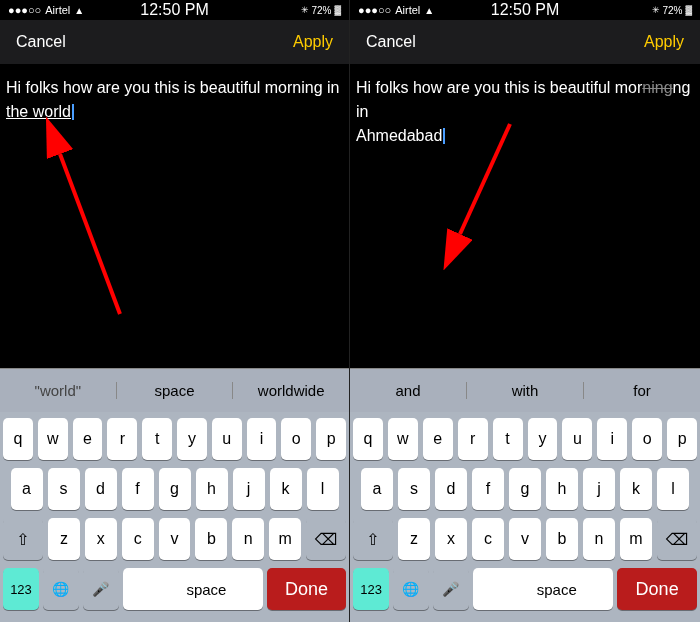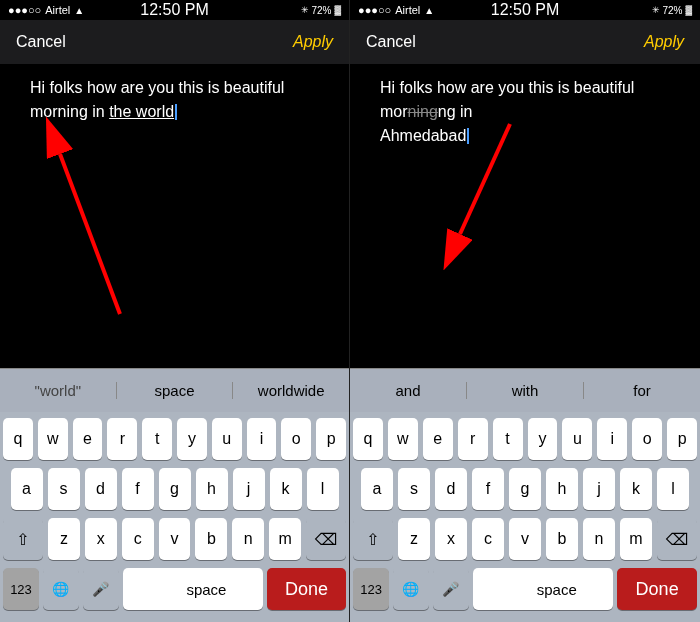--- a/index.html
+++ b/index.html
@@ -67,28 +67,27 @@
       flex-shrink: 0;
     }
     .nav-cancel {
       font-size: 16px;
       color: #fff;
     }
     .nav-apply {
       font-size: 16px;
       color: #ffcc00;
       font-weight: 500;
-      font-style: italic;
     }
 
     
     .text-area {
       flex: 1;
       background: #000;
-      padding: 12px 30px;
+      padding: 12px 6px;
       position: relative;
       overflow: hidden;
     }
     .text-content {
       font-size: 16px;
       color: #fff;
       line-height: 1.5;
     }
     .text-cursor {
       display: inline-block;
@@ -161,21 +160,21 @@
       flex: 2.2;
     }
     .key.space-key {
       background: #fff;
       flex: 4;
       max-width: 140px;
       font-size: 15px;
       padding-left: 27px;
     }
     .key.num-key {
-      background: #a3a3a3;
+      background: #5eead4;
       min-width: 36px;
       max-width: 40px;
       font-size: 14px;
     }
     .key.globe-key {
       background: #adb5c0;
       min-width: 32px;
       max-width: 36px;
     }
     .key.mic-key {

